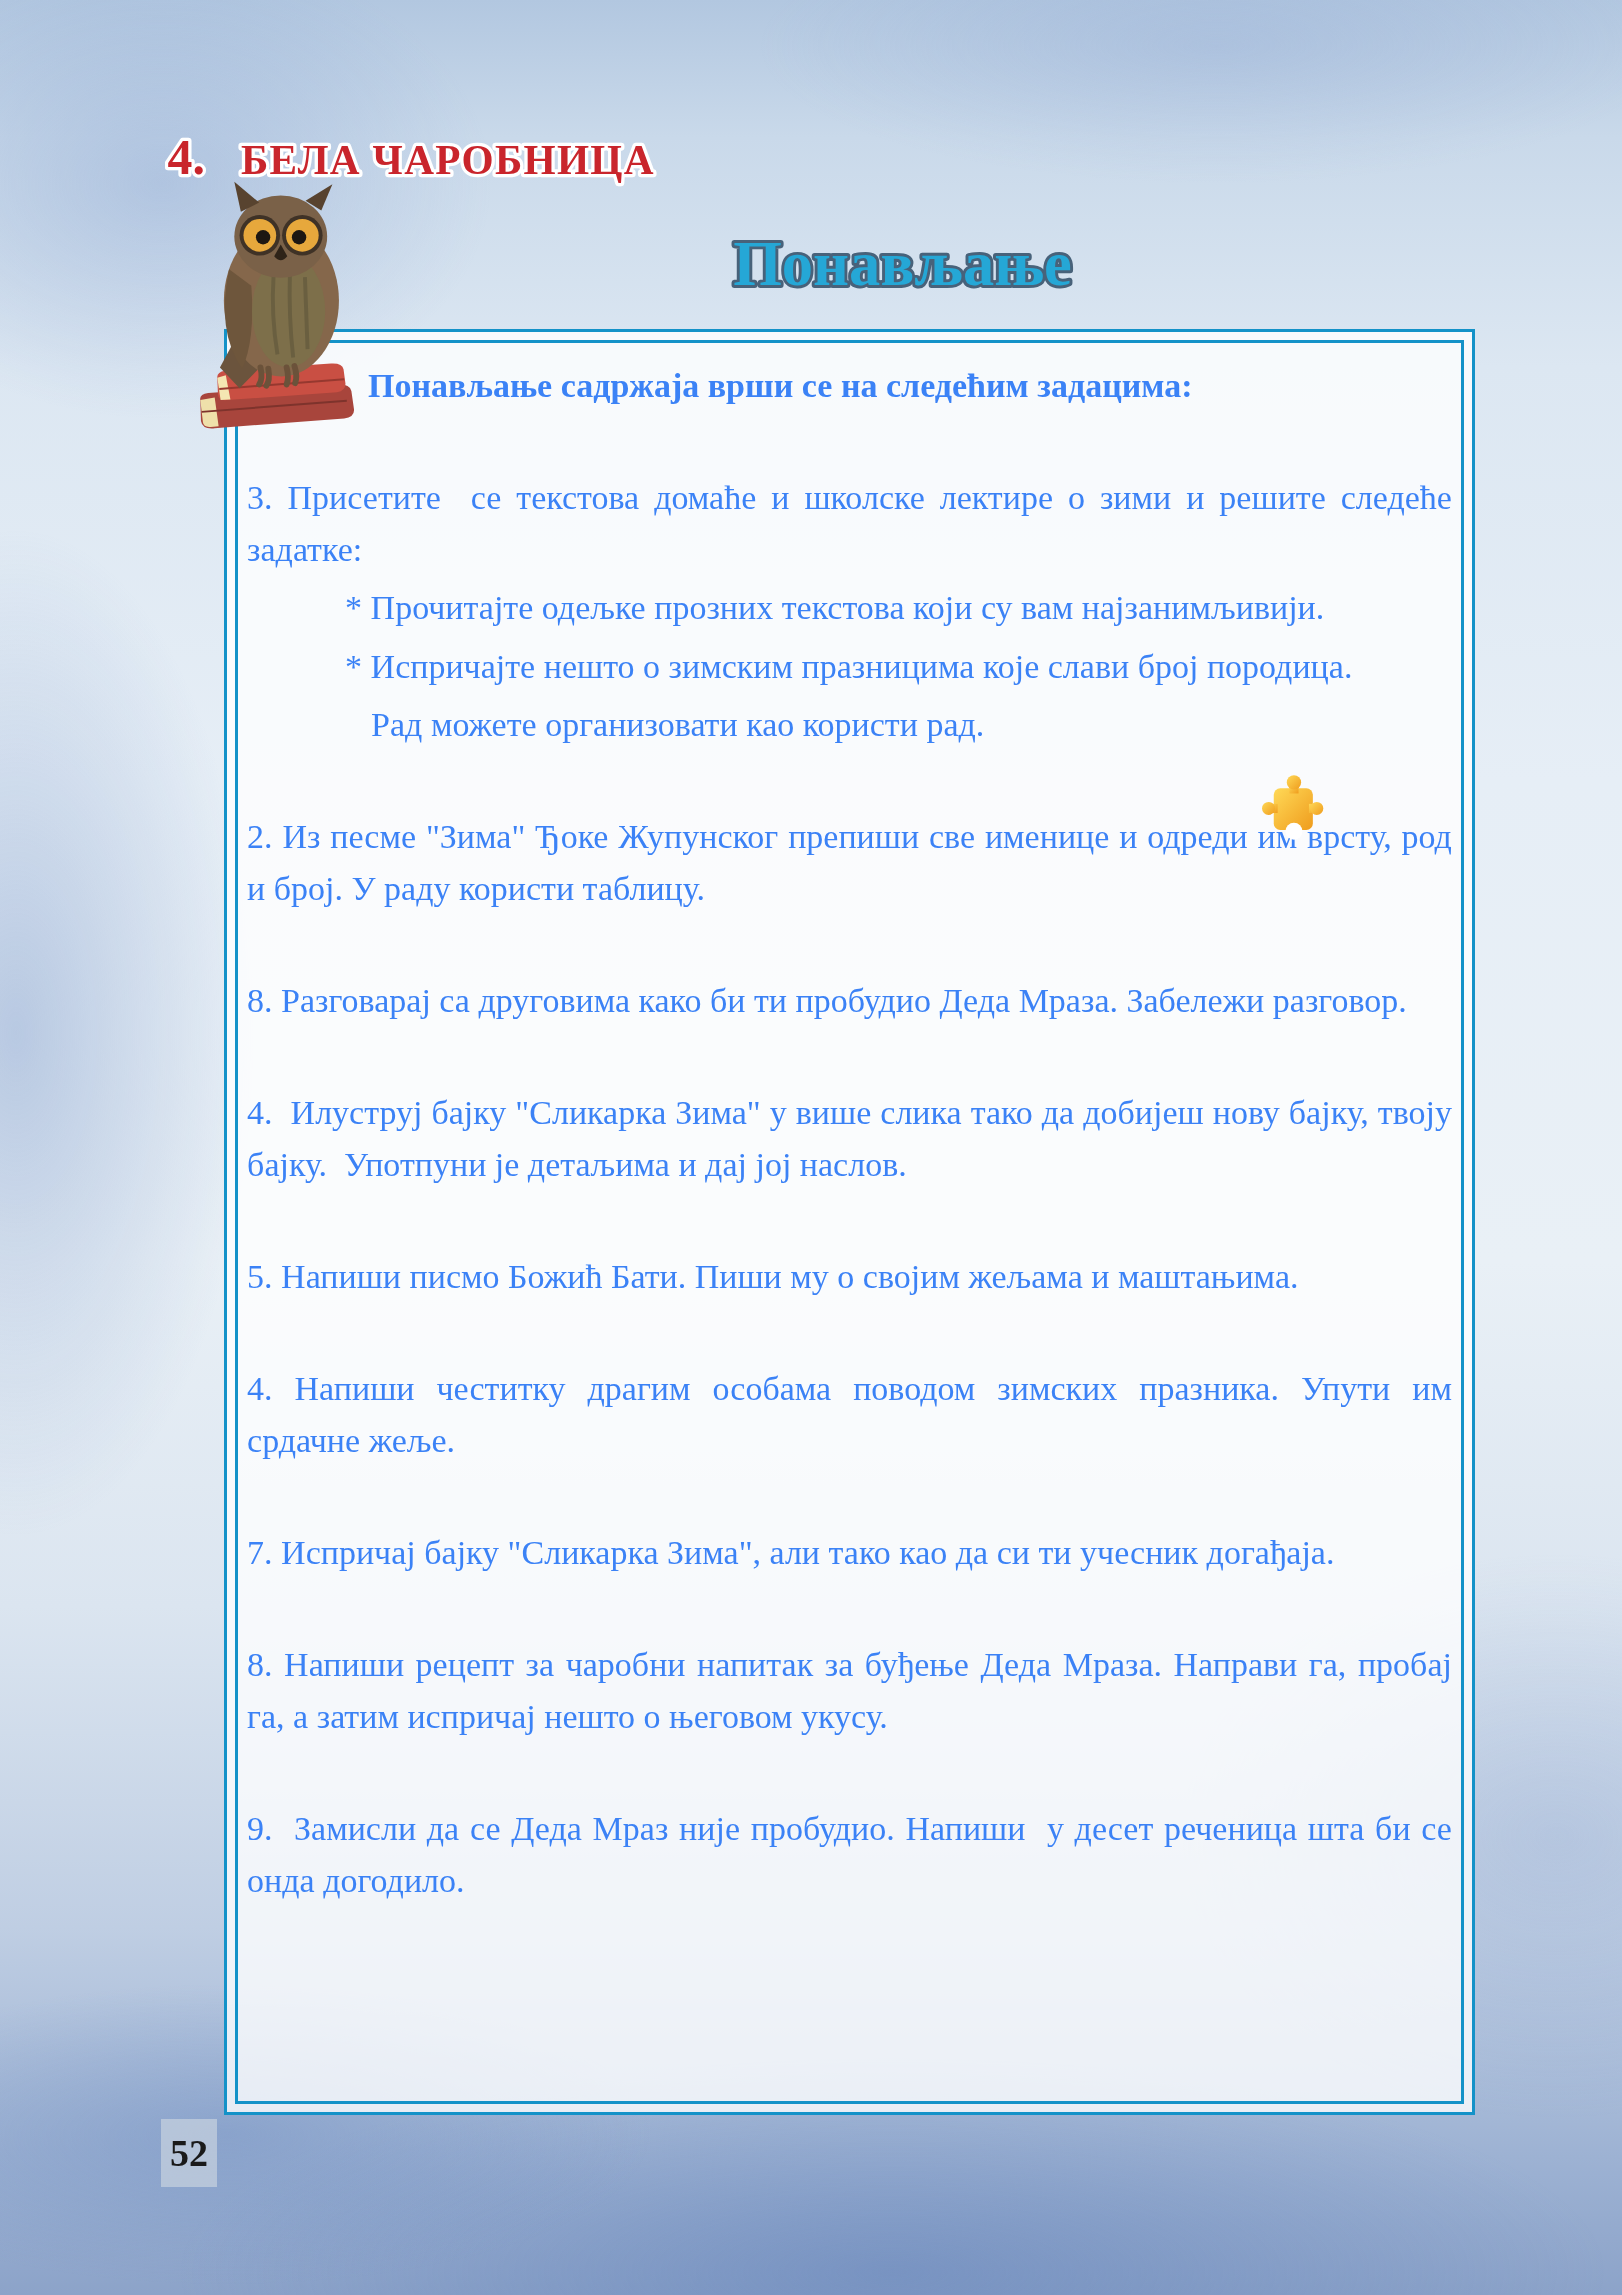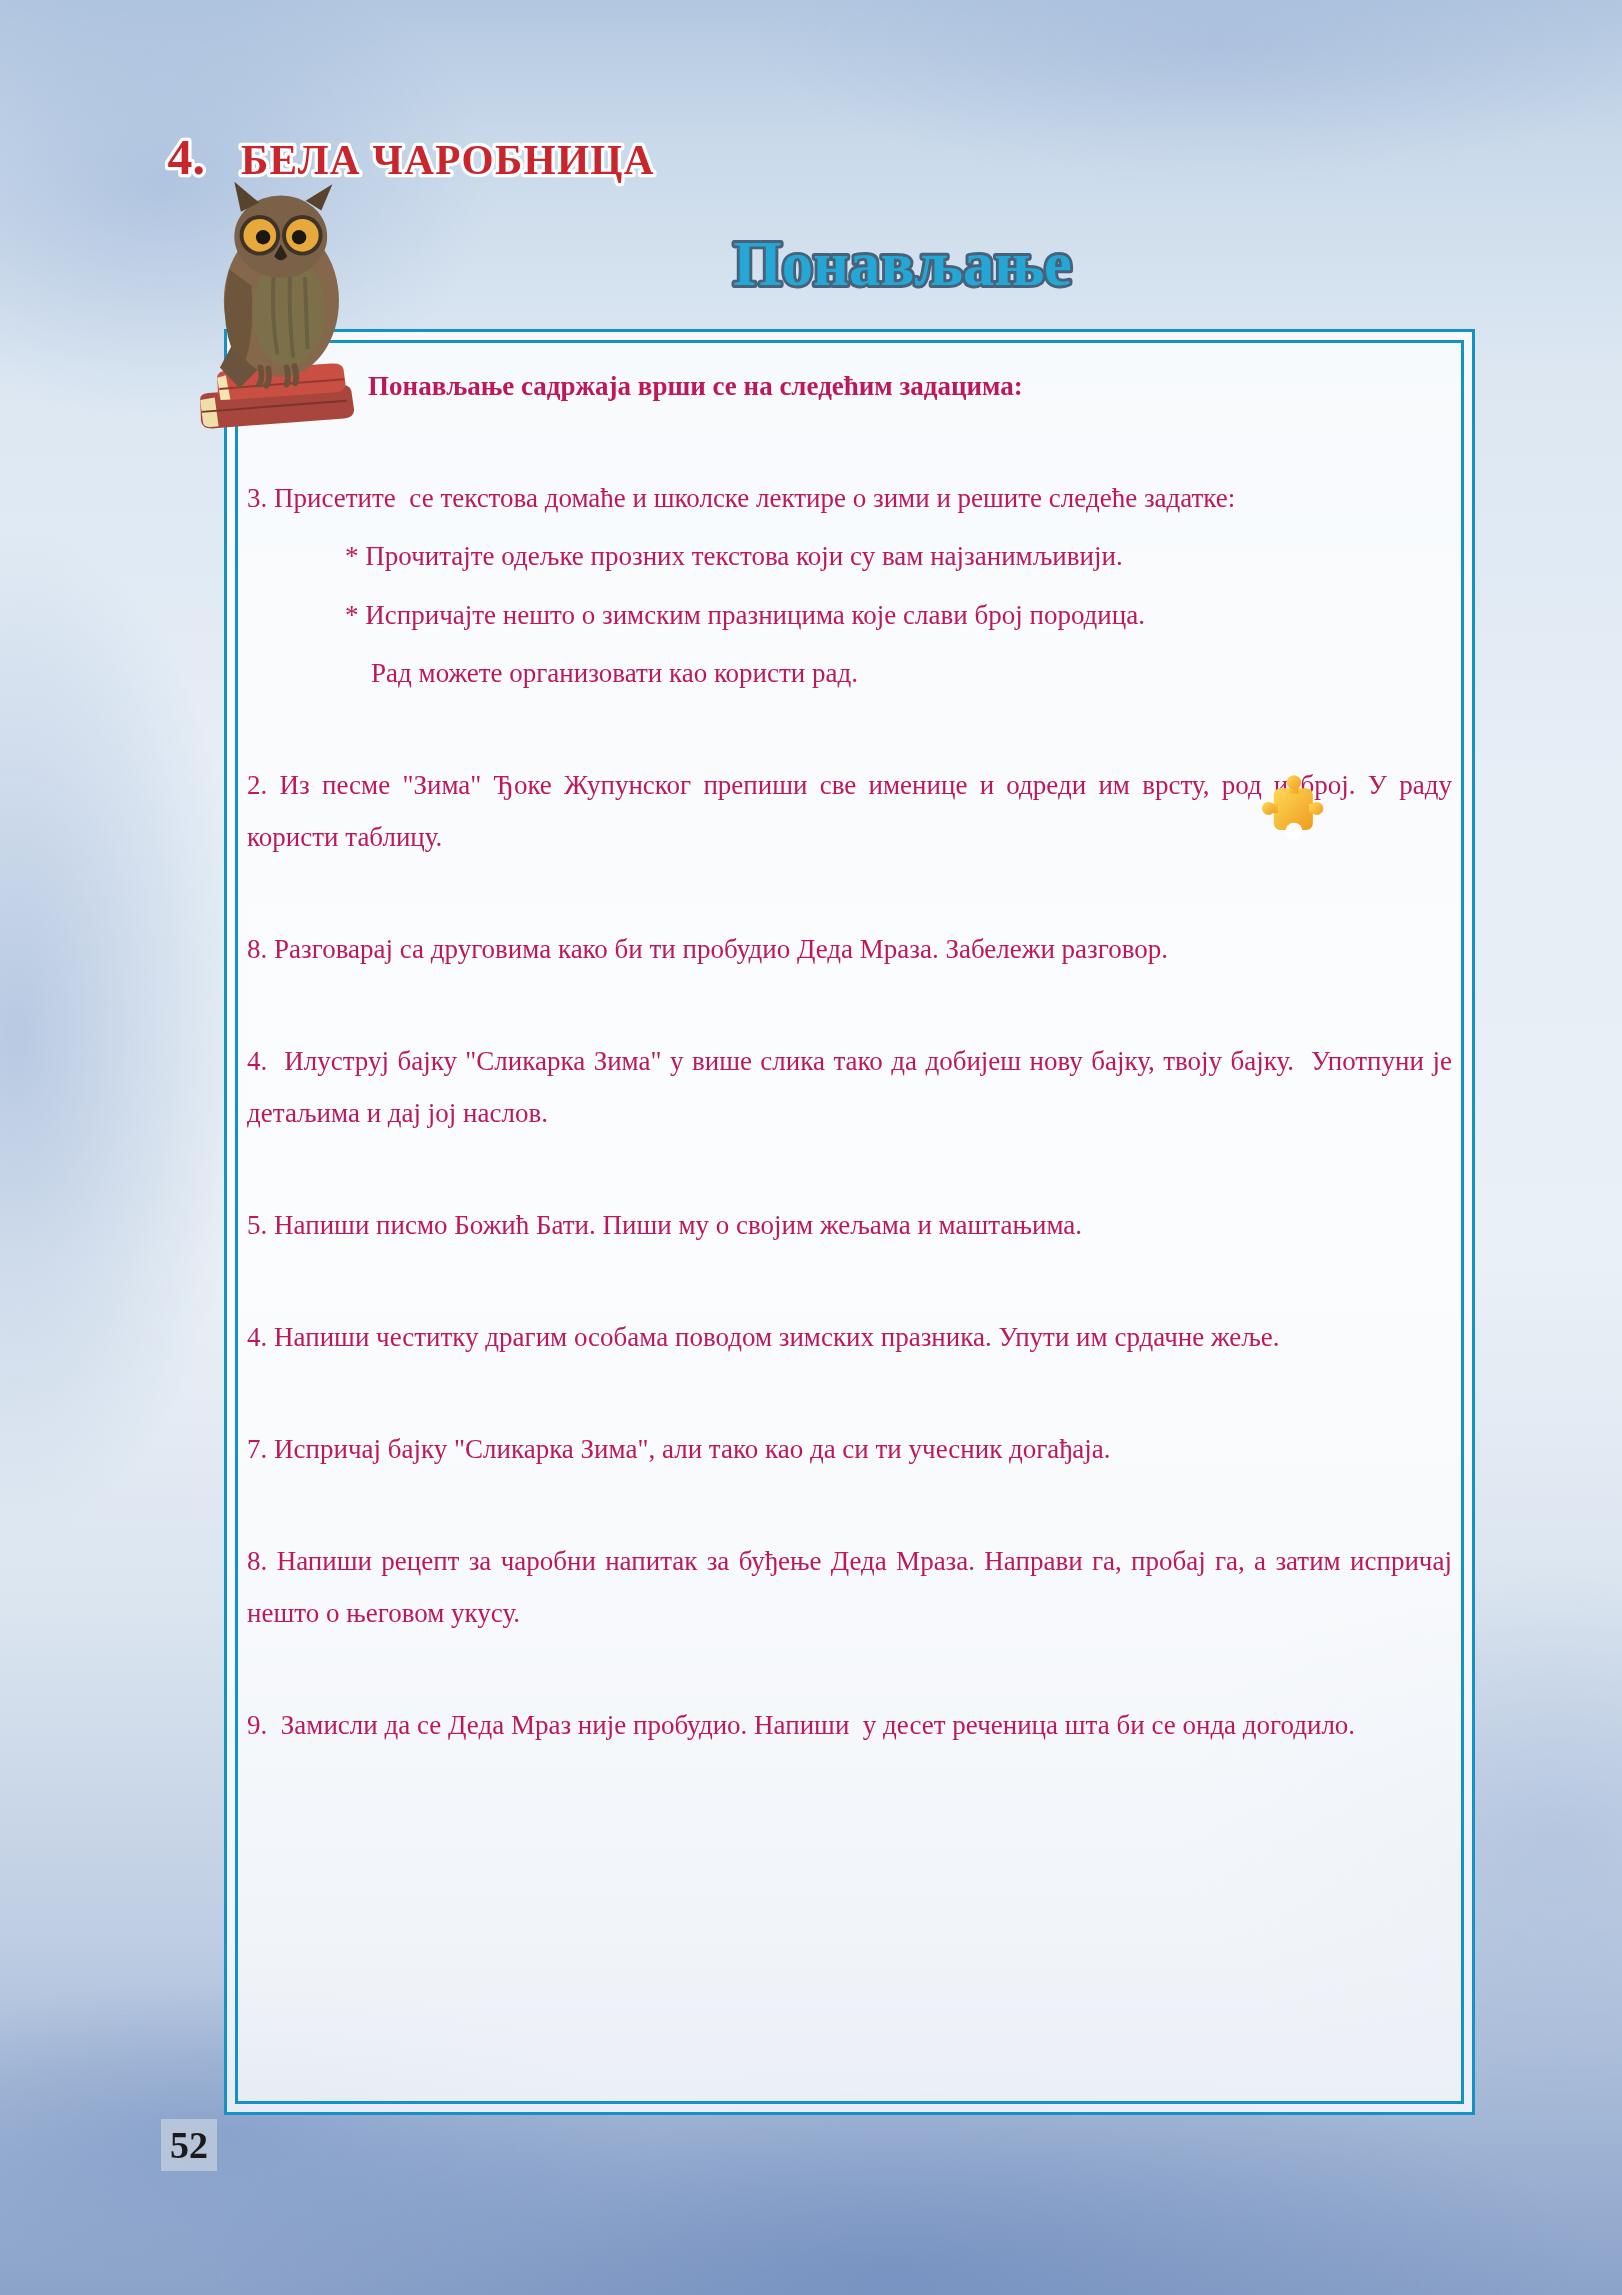--- a/index.html
+++ b/index.html
@@ -23,31 +23,31 @@
   .task-box{
     position:absolute;left:224px;top:329px;width:1251px;height:1786px;
     border:3.9px solid #1492c8;background:rgba(255,255,255,.78);
     box-sizing:border-box;
   }
   .task-box-inner{
     position:absolute;inset:7.9px;border:3.3px solid #1492c8;
     padding:0 9.2px;box-sizing:border-box;overflow:hidden;
   }
   .task-box-inner p{
-    margin:0;font-size:27px;line-height:52px;color:#be185d;
+    margin:0;font-size:34px;line-height:52px;color:#3b82f6;
     text-align:justify;white-space:pre-wrap;
   }
   .intro{font-weight:bold;font-size:31px;text-indent:121px;margin-top:17px !important;text-align:left !important;}
   .sub{text-indent:98px;margin-top:6.5px !important;}
   .note{text-indent:124px;margin-top:6.5px !important;text-align:left !important;}
   .mt-lg{margin-top:60px !important;}
 
   
   .page-number{
-    position:absolute;left:161px;top:2119px;width:56px;height:52px;
+    position:absolute;left:161px;top:2119px;width:56px;height:68px;
     background:rgba(205,214,224,.65);
     display:flex;align-items:center;justify-content:center;
     font-weight:bold;font-size:38px;color:#1a1a1a;
   }
 </style>
 </head>
 <body>
 
 <div class="page">
 

